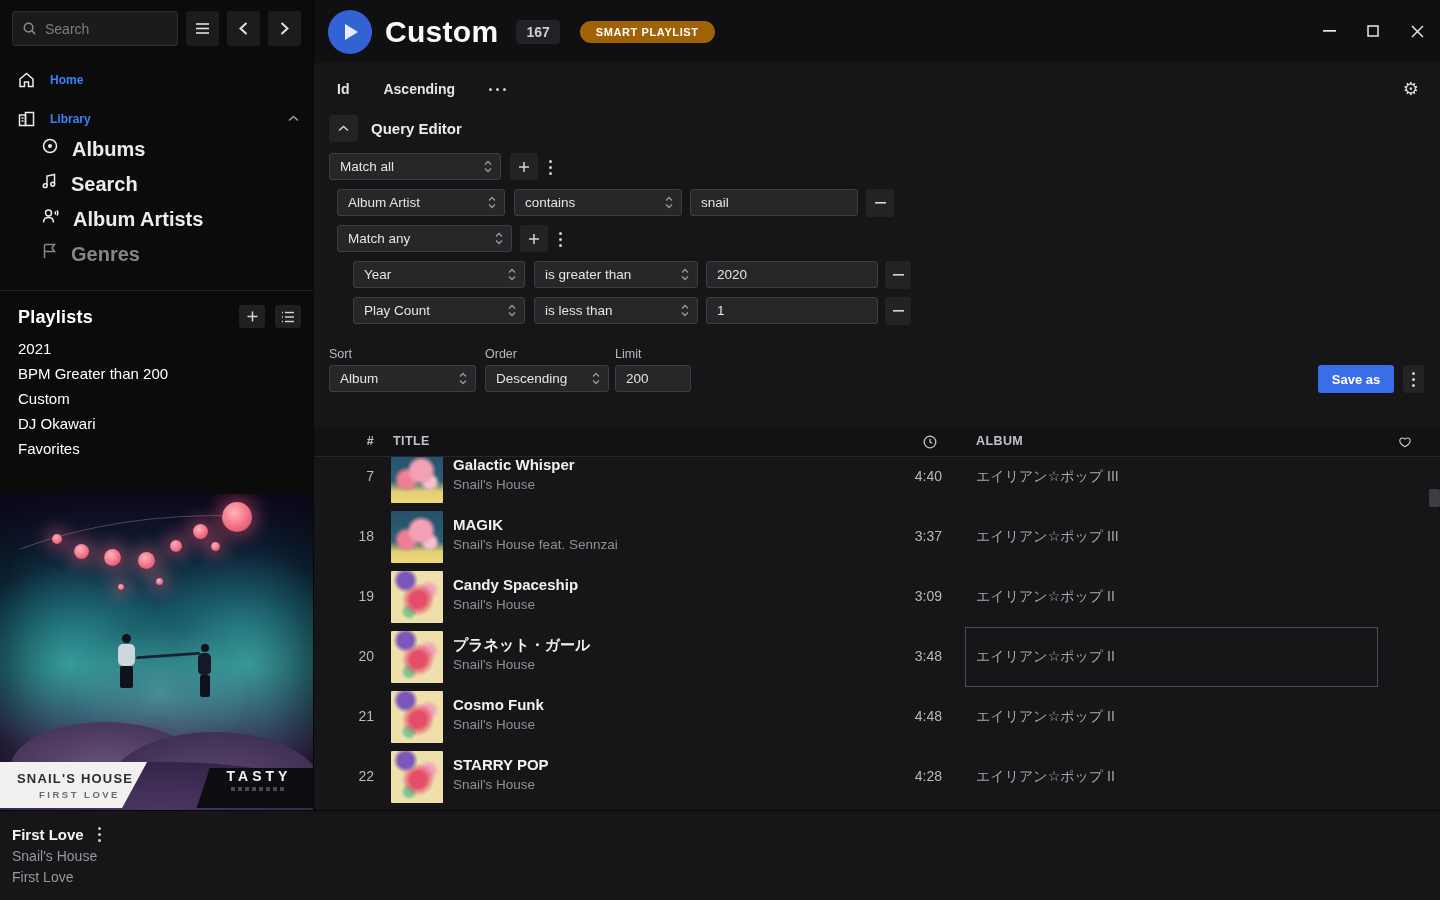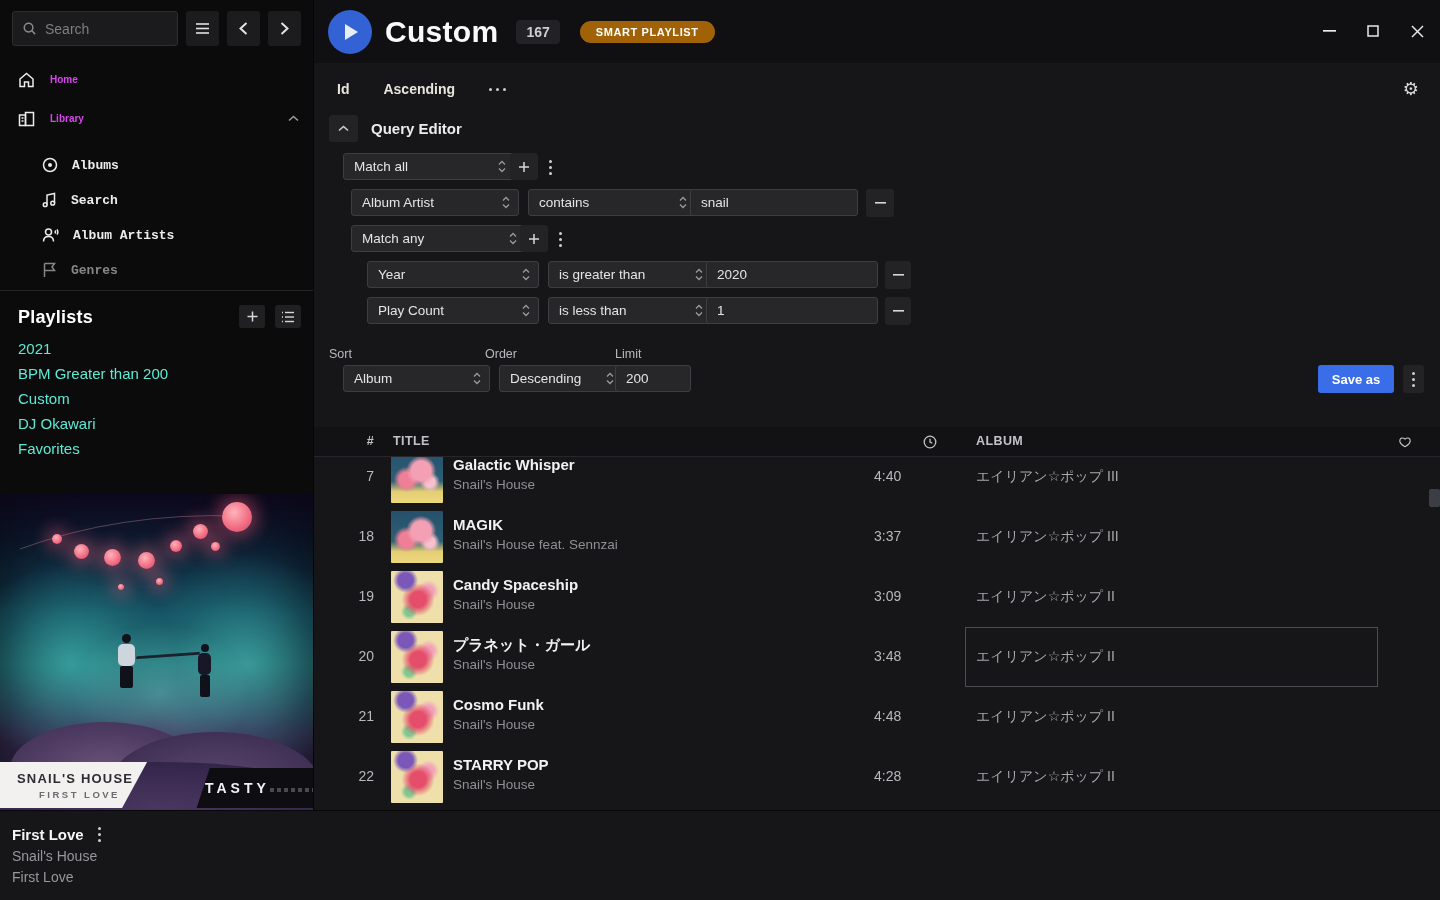--- a/index.html
+++ b/index.html
@@ -12,32 +12,32 @@
   .search-row { display:flex; gap:8px; padding:11px 12px 0 12px; align-items:center; }
   .search-box { width:166px; height:35px; background:#1b1b1d; border:1px solid #2d2d30; border-radius:3px;
     display:flex; align-items:center; padding:0 9px; gap:8px; }
   .search-box input { flex:1; background:transparent; border:none; outline:none; color:#cfcfcf;
     font-size:14px; font-family:inherit; }
   .search-box input::placeholder { color:#7e7e82; }
   .sq-btn { width:33px; height:35px; background:#1c1c1f; border-radius:3px; display:flex;
     align-items:center; justify-content:center; color:#e3e3e3; cursor:pointer; }
   .nav { margin-top:14px; }
   .nav-item { display:flex; align-items:center; height:39px; padding:0 14px 0 18px; gap:15px;
-    color:#d946ef; font-size:10px; font-weight:700; cursor:pointer; }
+    color:#3b82f6; font-size:12px; font-weight:700; cursor:pointer; }
   .nav-item .grow { flex:1; }
   .sub-list { padding-left:42px; }
-  .sub-item { display:flex; align-items:flex-end; height:35px; gap:14px; color:#ececec;
-    font-size:13px; font-weight:700; cursor:pointer;font-family:Liberation Mono, monospace; }
+  .sub-item { display:flex; align-items:flex-start; height:35px; gap:14px; color:#ececec;
+    font-size:20px; font-weight:700; cursor:pointer; }
   .sub-item.dim { color:#85858a; }
   .side-divider { border-top:1px solid #242427; margin:12px 0 0 0; }
   .pl-header { display:flex; align-items:flex-end; padding:14px 12px 8px 18px; gap:10px; }
   .pl-title { flex:1; color:#fff; font-size:18px; font-weight:800; letter-spacing:.2px; }
   .pl-btn { height:23px; min-width:26px; padding:0 6px; background:#202023; border-radius:3px;
     display:flex; align-items:center; justify-content:center; color:#d8d8d8; cursor:pointer; }
-  .pl-item { height:25px; display:flex; align-items:center; padding-left:18px; color:#5eead4;
+  .pl-item { height:25px; display:flex; align-items:center; padding-left:18px; color:#ffffff;
     font-size:15px; cursor:pointer; }
 
   
   .cover { position:absolute; left:0; bottom:0; width:313px; height:316px; overflow:hidden; cursor:pointer;
     background:linear-gradient(180deg,#150d2a 0%,#0f2136 16%,#155062 38%,#1d6168 54%,#40335a 76%,#2e2344 100%);
     box-shadow:inset 0 0 60px 20px rgba(5,4,14,.65); }
   .foliage1 { position:absolute; left:-40px; top:70px; width:220px; height:200px; border-radius:50%;
     background:radial-gradient(ellipse at center,rgba(78,216,205,.50) 0%,rgba(46,150,150,.25) 45%,transparent 70%); }
   .foliage2 { position:absolute; right:-50px; top:60px; width:230px; height:220px; border-radius:50%;
     background:radial-gradient(ellipse at center,rgba(92,226,214,.45) 0%,rgba(46,150,150,.22) 45%,transparent 70%); }
@@ -57,22 +57,22 @@
   .rock { position:absolute; border-radius:50%; }
   .r1 { left:10px; top:228px; width:190px; height:95px; background:radial-gradient(ellipse,#6a5378 0%,#4d3a61 60%,#3a2b4c 100%); }
   .r2 { left:110px; top:238px; width:210px; height:105px; background:radial-gradient(ellipse,#5d4870 0%,#45345a 60%,#332546 100%); }
   .r3 { left:-30px; top:268px; width:380px; height:90px; background:radial-gradient(ellipse,#4a3660 0%,#332549 70%); }
   .banner { position:absolute; left:0; bottom:2px; width:313px; height:46px; }
   .banner-white { position:absolute; inset:0; background:#f2f1f0; clip-path:polygon(0 0,47% 0,39% 100%,0 100%);
     display:flex; flex-direction:column; justify-content:center; padding-left:17px; }
   .bw-artist { color:#2d2d32; font-size:13px; font-weight:800; letter-spacing:1.2px; }
   .bw-title { color:#6a6a70; font-size:9.5px; font-weight:700; letter-spacing:2.5px; margin:3px 0 0 22px; }
   .banner-black { position:absolute; right:0; top:6px; width:120px; height:40px; background:#0d0d12;
-    clip-path:polygon(14% 0,100% 0,100% 100%,3% 100%); display:flex; flex-direction:row;
-    align-items:center; justify-content:center; padding-left:12px; }
+    clip-path:polygon(14% 0,100% 0,100% 100%,3% 100%); display:flex; flex-direction:column;
+    align-items:center; padding-left:12px; }
   .bb-brand { color:#f2f2f2; font-size:14px; font-weight:700; letter-spacing:4px; }
   .bb-sub { width:56px; height:4px; margin-top:3px; opacity:.5;
     background:repeating-linear-gradient(90deg,#888 0 4px,transparent 4px 7px); }
 
   
   .main { position:absolute; left:313px; top:0; width:1127px; height:810px; background:#161618; border-left:1px solid #060607; }
   .title-band { position:relative; height:63px; background:#101012; display:flex; align-items:center; padding-left:14px; }
   .play-circle { width:44px; height:44px; border-radius:50%; background:#3262d4; display:flex;
     align-items:center; justify-content:center; cursor:pointer; }
   .play-circle .tri { width:0; height:0; border-left:13px solid #e8eef8; border-top:8px solid transparent;
@@ -92,21 +92,21 @@
   .dots-h i, .dots-v i { width:3px; height:3px; border-radius:50%; background:#cfcfcf; display:block; }
   .dots-v { display:flex; flex-direction:column; gap:3px; align-items:center; cursor:pointer; }
   .gear { position:absolute; right:21px; top:80px; color:#d9d9d9; font-size:18px; cursor:pointer; line-height:1; }
 
   .query { position:relative; height:230px; }
   .q-abs { position:absolute; }
   .qe-collapse { left:15px; top:0; width:29px; height:27px; background:#232326; border-radius:3px;
     display:flex; align-items:center; justify-content:center; color:#cfcfcf; cursor:pointer; }
   .qe-title { left:57px; top:5px; color:#ececec; font-size:15px; font-weight:600; }
   .sel { background:#27272a; border:1px solid #3e3e42; border-radius:3px; height:27px;
-    display:flex; align-items:center; padding:0 8px 0 10px; color:#e4e4e4; font-size:13.5px; cursor:pointer;margin-left:14px; }
+    display:flex; align-items:center; padding:0 8px 0 10px; color:#e4e4e4; font-size:13.5px; cursor:pointer; }
   .sel .grow { flex:1; }
   .stepper { color:#9a9a9e; }
   .qin { background:#27272a; border:1px solid #3e3e42; border-radius:3px; height:27px; width:100%;
     color:#e4e4e4; font-size:13.5px; padding:0 10px; outline:none; font-family:inherit; }
   .icon-btn { background:#232326; border-radius:3px; display:flex; align-items:center; justify-content:center;
     color:#d8d8d8; cursor:pointer; }
   .plus-btn { width:28px; height:27px; font-size:17px; font-weight:400; }
   .minus-btn { width:28px; height:28px; }
 
   .sortbar { position:relative; height:70px; }
@@ -129,21 +129,21 @@
       radial-gradient(circle at 75% 60%, #f6c0cd 0 10%, transparent 20%),
       linear-gradient(180deg,#27506b 0%,#2c6076 58%,#e5ce72 78%,#ecd87d 100%); }
   .art-ii { background:
       radial-gradient(circle at 28% 18%, #7a57b8 0 13%, transparent 22%),
       radial-gradient(circle at 52% 55%, #e44e6a 0 20%, transparent 42%),
       radial-gradient(circle at 72% 38%, #f2a2b8 0 10%, transparent 22%),
       radial-gradient(circle at 35% 78%, #7fc98f 0 8%, transparent 16%),
       #efe0ab; }
   .trow .t { position:absolute; left:139px; top:9px; color:#f2f2f2; font-size:15px; font-weight:600; }
   .trow .a { position:absolute; left:139px; top:30px; color:#8f8f94; font-size:13.5px; }
-  .trow .dur { position:absolute; left:560px; top:21px; width:68px; text-align:left; color:#b9b9bd; font-size:14px; }
+  .trow .dur { position:absolute; left:560px; top:21px; width:68px; text-align:right; color:#b9b9bd; font-size:14px; }
   .trow .alb { position:absolute; left:662px; top:21px; color:#a8a8ad; font-size:14px; }
   .trow.focused::after { content:''; position:absolute; left:651px; right:62px; top:0; bottom:0;
     border:1px solid #4c4c52; pointer-events:none; }
   .scroll-thumb { position:absolute; right:0; top:489px; width:11px; height:18px; background:#3b3f45;
     border-radius:2px; z-index:4; cursor:pointer; }
 
   
   .player { position:absolute; left:0; top:810px; width:1440px; height:90px; background:#161618;
     border-top:1px solid #070708; }
   .np { position:absolute; left:12px; top:15px; }

